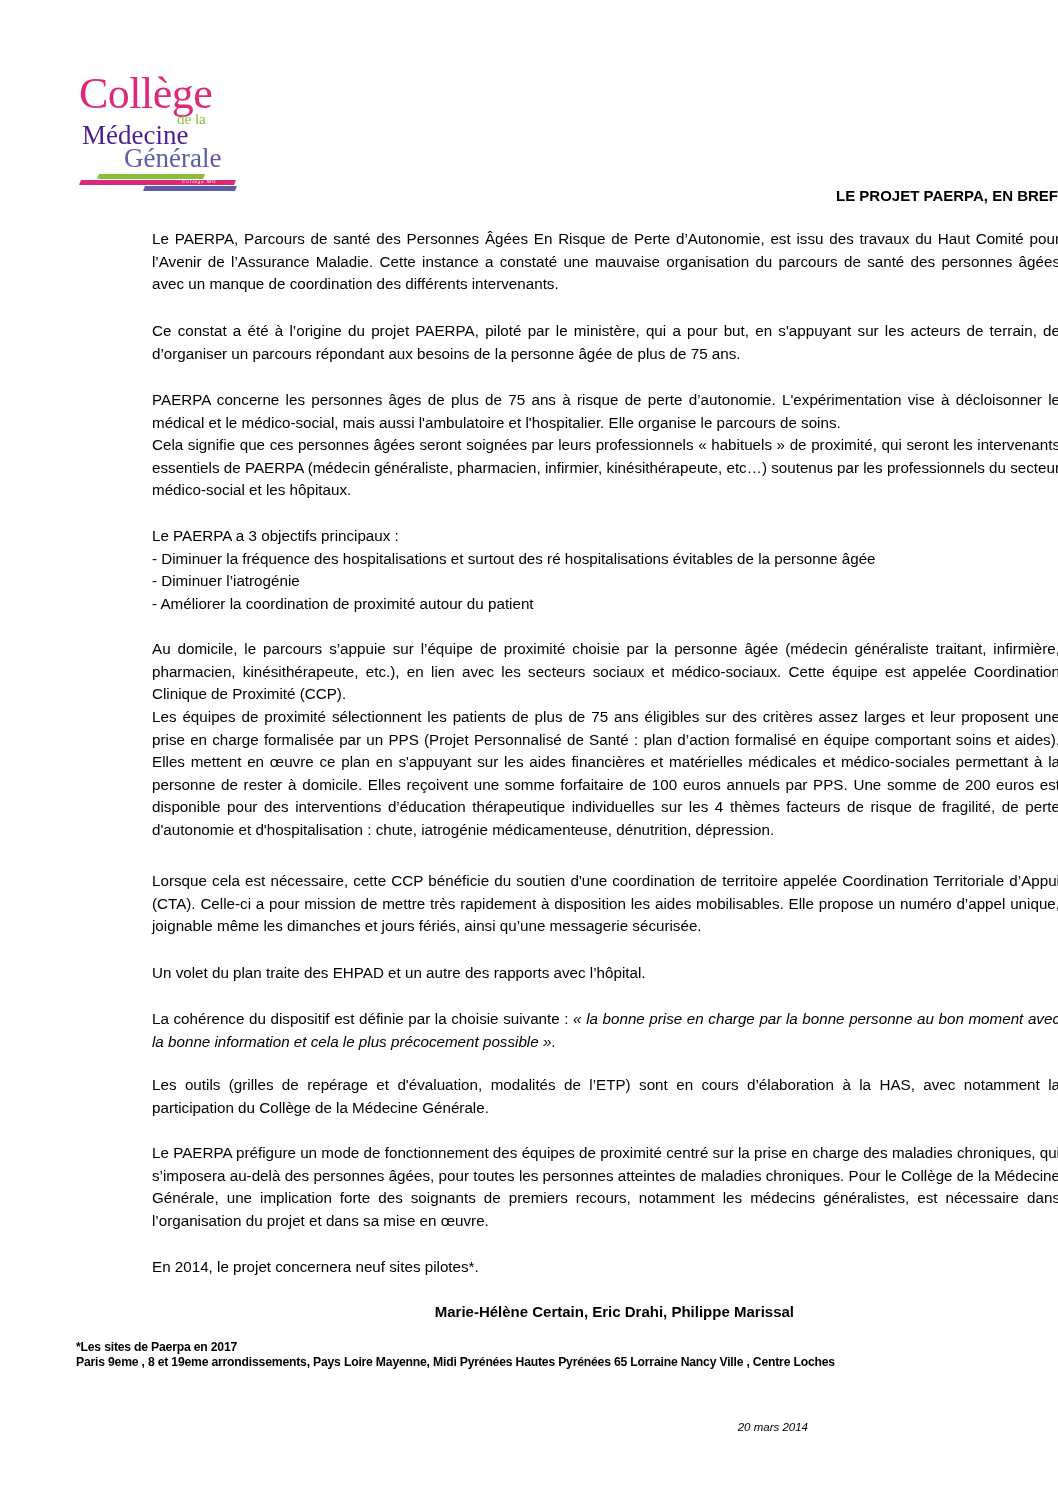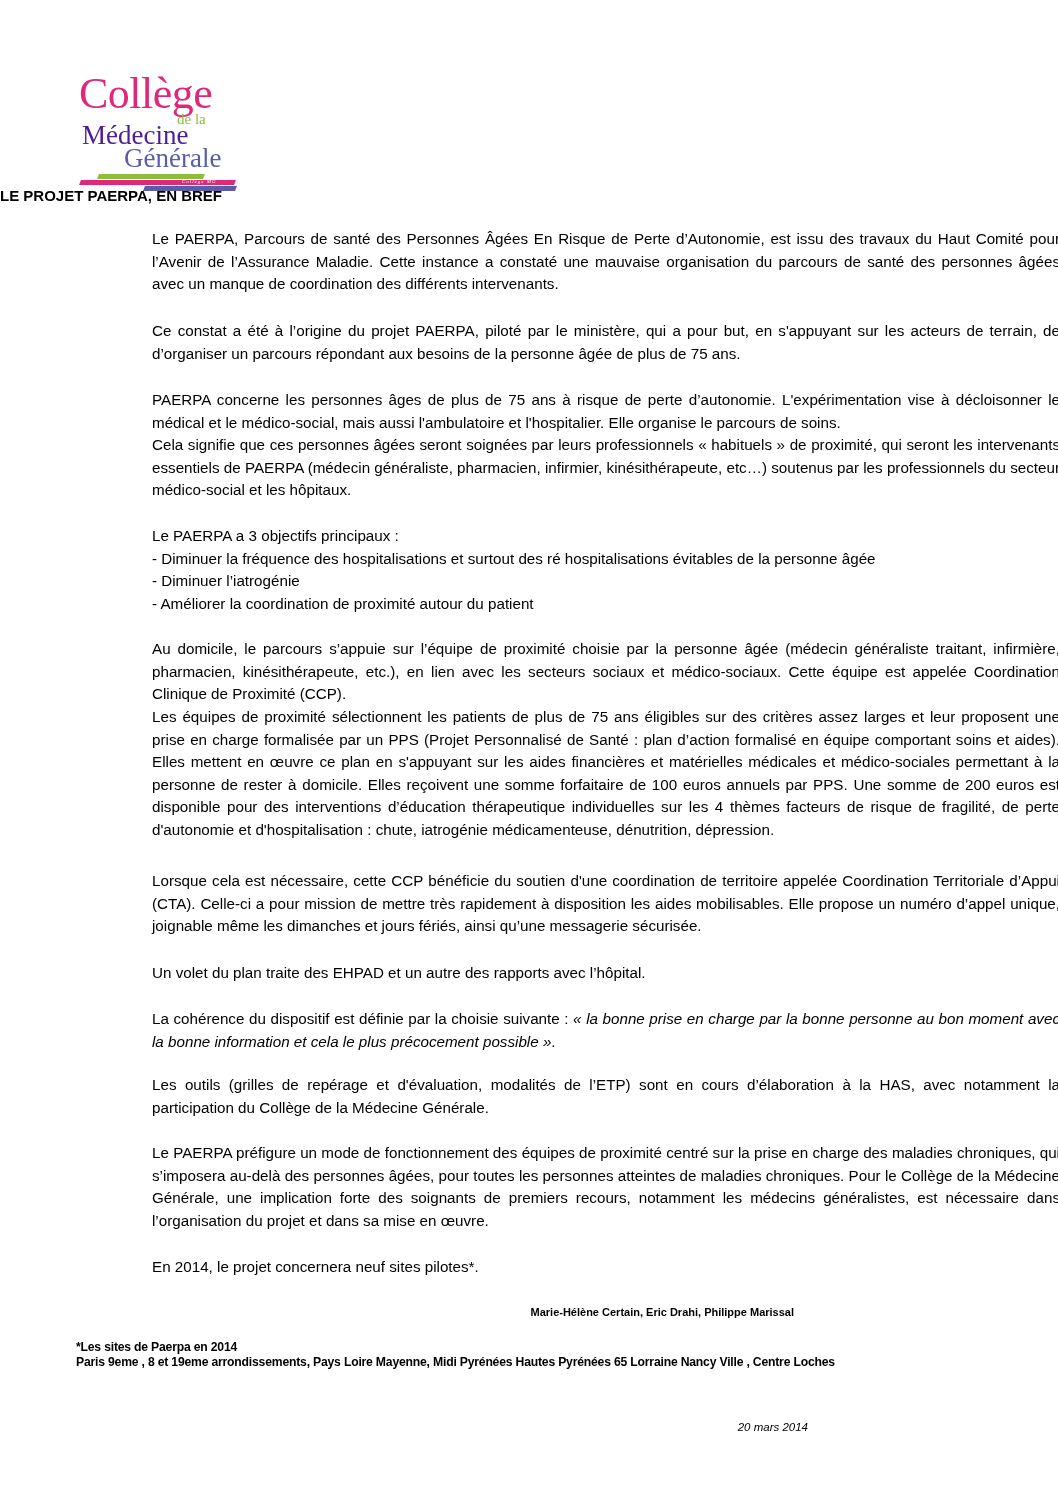--- a/index.html
+++ b/index.html
@@ -17,30 +17,30 @@
                       font-size: 27px; line-height: 27px; color: #4c1d95; }
     .logo .generale { position: absolute; left: 48px; top: 75px; font-family: "Liberation Serif", serif;
                       font-size: 27px; line-height: 27px; color: #5b5ea6; text-align: center; }
     .logo .bar1 { position: absolute; left: 22px; top: 104px; width: 106px; height: 5px; background: #8dbd3c; transform: skewX(-20deg); }
     .logo .bar2 { position: absolute; left: 4px; top: 110px; width: 155px; height: 5px; background: #e0287a; transform: skewX(-20deg); }
     .logo .bar3 { position: absolute; left: 68px; top: 116px; width: 92px; height: 5px; background: #5b5ea6; transform: skewX(-20deg); }
     .logo .tag { position: absolute; left: 106px; top: 109px; font-family: "Liberation Serif", serif; font-style: italic;
                  font-size: 5px; line-height: 6px; color: #ffffff; letter-spacing: 1px; }
 
     
-    .title { position: absolute; left: 0; width: 1058px; top: 186px; text-align: left;
+    .title { position: absolute; left: 0; width: 1058px; top: 186px; text-align: right;
              font-weight: bold; font-size: 15px; line-height: 20px; }
 
     
     .body-text { position: absolute; left: 76px; width: 908px; font-size: 15.2px; line-height: 22.6px; }
     .para { position: absolute; left: 76px; width: 908px; margin: 0; text-align: justify; text-align-last: left; }
     .line { display: block; }
     .it { font-style: italic; }
 
-    .sig { position: absolute; right: 74px; top: 1302px; font-weight: bold; font-size: 11px; line-height: 20px; }
+    .sig { position: absolute; right: 74px; top: 1302px; font-weight: bold; font-size: 15px; line-height: 20px; }
 
     .foot { position: absolute; left: 76px; width: 910px; font-family: "Liberation Sans", sans-serif;
             font-weight: bold; font-size: 12.2px; line-height: 15px; letter-spacing: -0.2px; }
     .date { position: absolute; right: 60px; top: 1420px; font-style: italic; font-size: 11.5px; line-height: 14px; }
   </style>
 </head>
 <body>
 
 <div class="page">
 
@@ -76,18 +76,18 @@
     <p class="para" style="top:962px;">Un volet du plan traite des EHPAD et un autre des rapports avec l’hôpital.</p>
     <p class="para" style="top:1008px;"><span>La cohérence du dispositif est définie par la choisie suivante : </span><span class="it">« la bonne prise en charge par la bonne personne au bon moment avec la bonne information et cela le plus précocement possible »</span><span>.</span></p>
     <p class="para" style="top:1074px;">Les outils (grilles de repérage et d'évaluation, modalités de l’ETP) sont en cours d’élaboration à la HAS, avec notamment la participation du Collège de la Médecine Générale.</p>
     <p class="para" style="top:1142px;">Le PAERPA préfigure un mode de fonctionnement des équipes de proximité centré sur la prise en charge des maladies chroniques, qui s’imposera au-delà des personnes âgées, pour toutes les personnes atteintes de maladies chroniques.  Pour le Collège de la Médecine Générale, une implication forte des soignants de premiers recours, notamment les médecins généralistes, est nécessaire dans l’organisation du projet et dans sa mise en œuvre.</p>
     <p class="para" style="top:1256px;">En 2014, le projet concernera neuf sites pilotes*.</p>
   </div>
 
   <div class="sig">Marie-Hélène Certain, Eric Drahi, Philippe Marissal</div>
 
   <div class="foot" style="top:1340px;">
-    <span class="line">*Les sites de Paerpa en 2014</span>
+    <span class="line">*Les sites de Paerpa en 2017</span>
     <span class="line">Paris  9eme , 8 et 19eme arrondissements, Pays Loire Mayenne, Midi Pyrénées  Hautes Pyrénées 65 Lorraine Nancy Ville , Centre Loches</span>
   </div>
 
   <div class="date">20 mars 2014</div>
 </div>
 
 </body></html>

